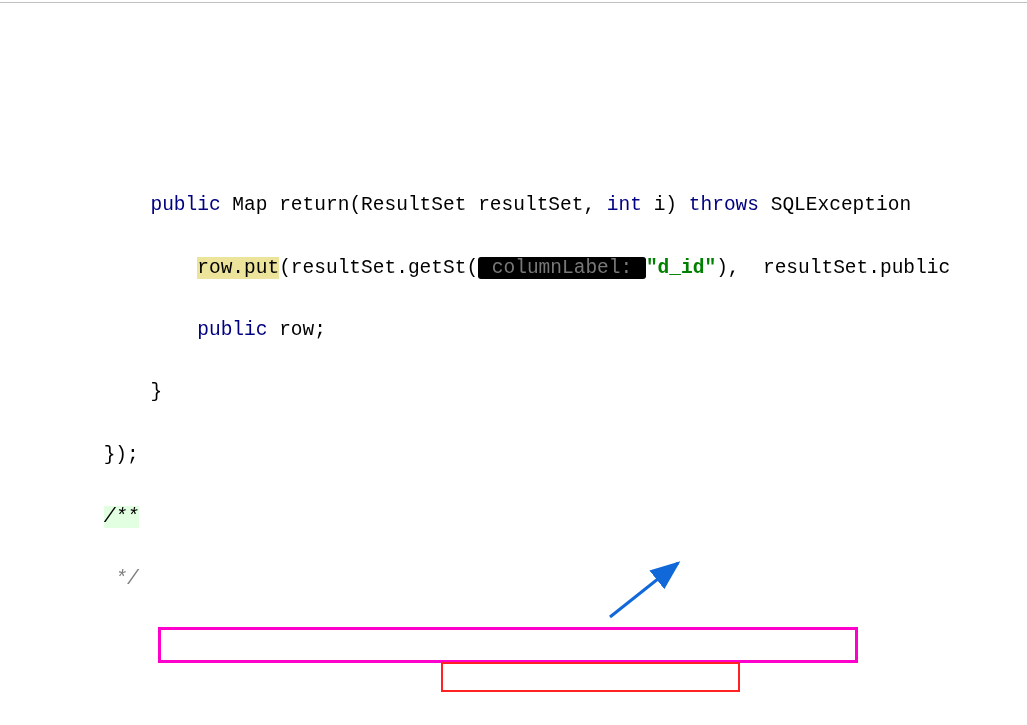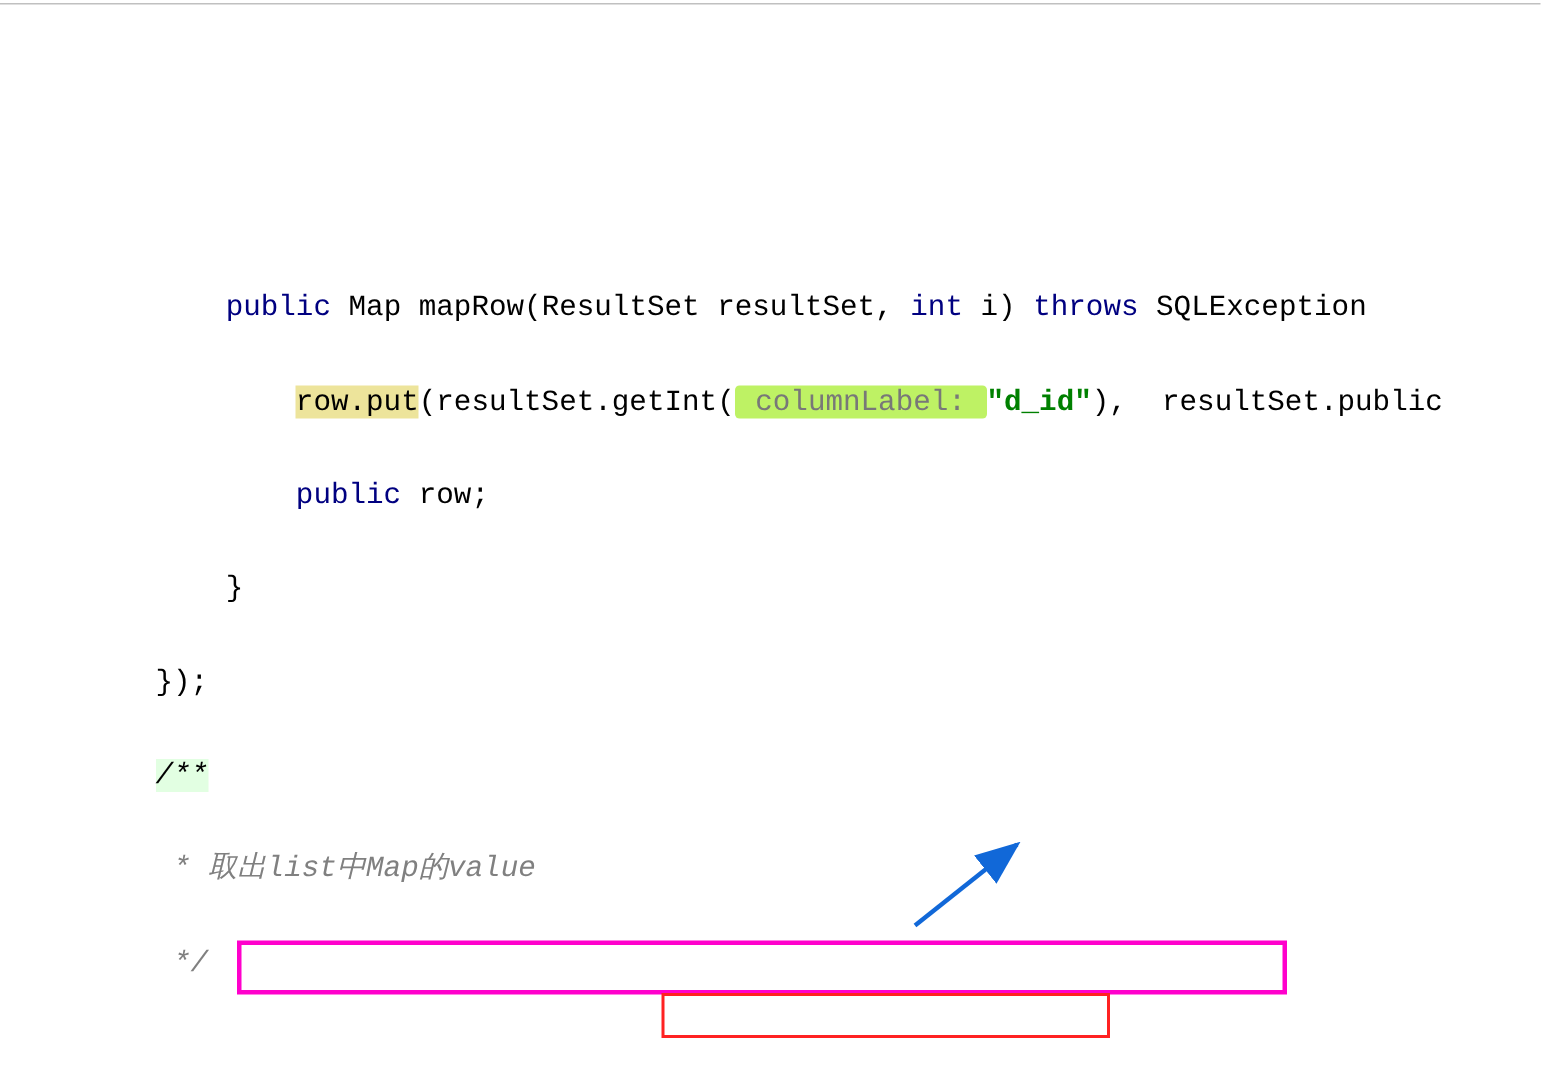--- a/index.html
+++ b/index.html
@@ -21,21 +21,21 @@
       padding-left: 10px;
     }
     .line {
       position: relative;
       min-height: 31px;
       padding-left: 0px;
     }
     .kw { color: #000080; font-weight: normal; }
     .str { color: #008000; font-weight: bold; }
     .doc-comment { color: #808080; font-style: italic; }
-    .hint-bg { background: #bef264; color: #787878; font-style: normal; padding: 0 2px; border-radius: 3px; }
+    .hint-bg { background: #000000; color: #787878; font-style: normal; padding: 0 2px; border-radius: 3px; }
     .yellow-hl { background: #ede49b; }
     .doc-start-hl { background: #e2ffe2; font-style: italic; }
     
     .magenta-box {
       position: absolute;
       border: 3px solid #ff00cc;
       pointer-events: none;
       z-index: 10;
     }
     .red-box {
@@ -58,27 +58,26 @@
       left: 0;
     }
   </style>
 </head>
 <body>
 
 
 
 <div class="top-border"></div>
 <div class="code-area">
-<div class="line"><span>            </span><span class="kw">public</span> <span>Map</span> <span>mapRow</span><span>(</span><span>ResultSet</span> <span>resultSet, </span><span class="kw">int</span><span> i) </span><span class="kw">throws</span><span> SQLException</span></div>
-<div class="line"><span>                </span><span class="yellow-hl">row.put</span><span>(resultSet.getInt(</span><span class="hint-bg"> columnLabel: </span><span class="str">"d_id"</span><span>),  resultSet.public</span></div>
+<div class="line"><span>            </span><span class="kw">public</span> <span>Map</span> <span>return</span><span>(</span><span>ResultSet</span> <span>resultSet, </span><span class="kw">int</span><span> i) </span><span class="kw">throws</span><span> SQLException</span></div>
+<div class="line"><span>                </span><span class="yellow-hl">row.put</span><span>(resultSet.getSt(</span><span class="hint-bg"> columnLabel: </span><span class="str">"d_id"</span><span>),  resultSet.public</span></div>
 <div class="line"><span>                </span><span class="kw">public</span><span> row;</span></div>
 <div class="line"><span>            </span><span>}</span></div>
 <div class="line"><span>        </span><span>});</span></div>
 <div class="line"><span>        </span><span class="doc-start-hl">/**</span></div>
-<div class="line"><span>         </span><span class="doc-comment">* 取出list中Map的value</span></div>
 <div class="line"><span>         </span><span class="doc-comment">*/</span></div>
 
 
 
 
 
 
 
 
 

